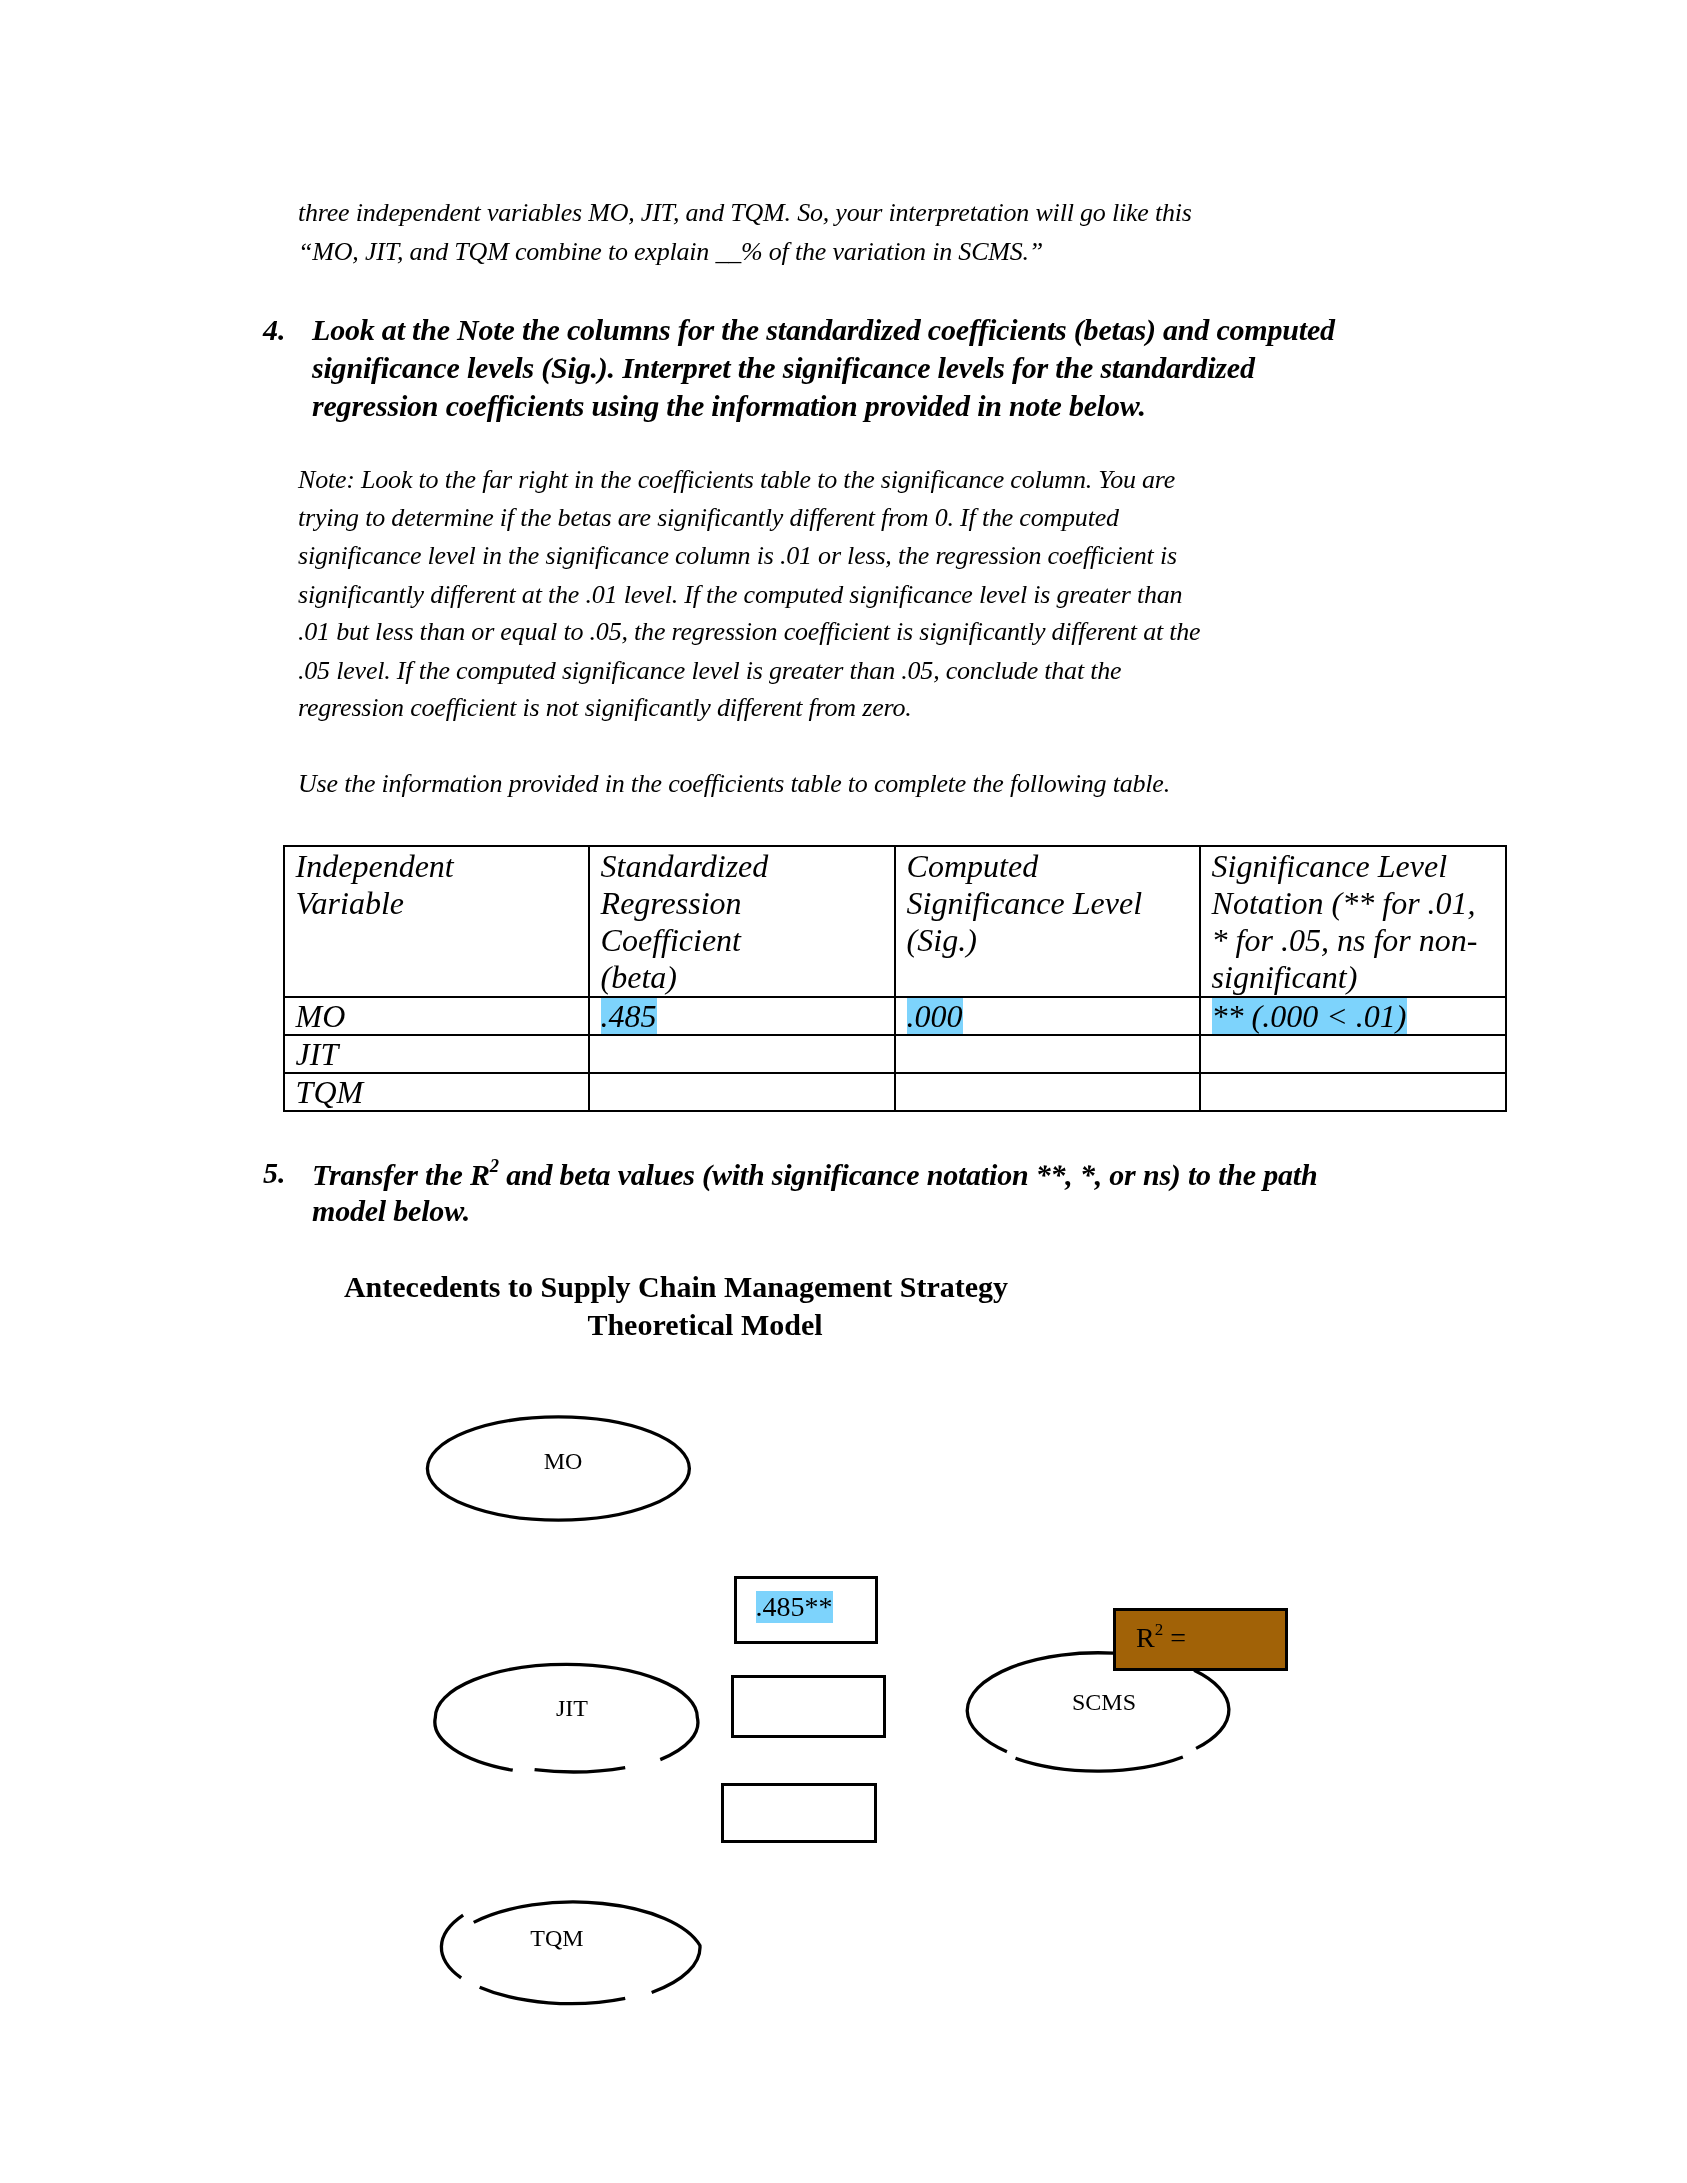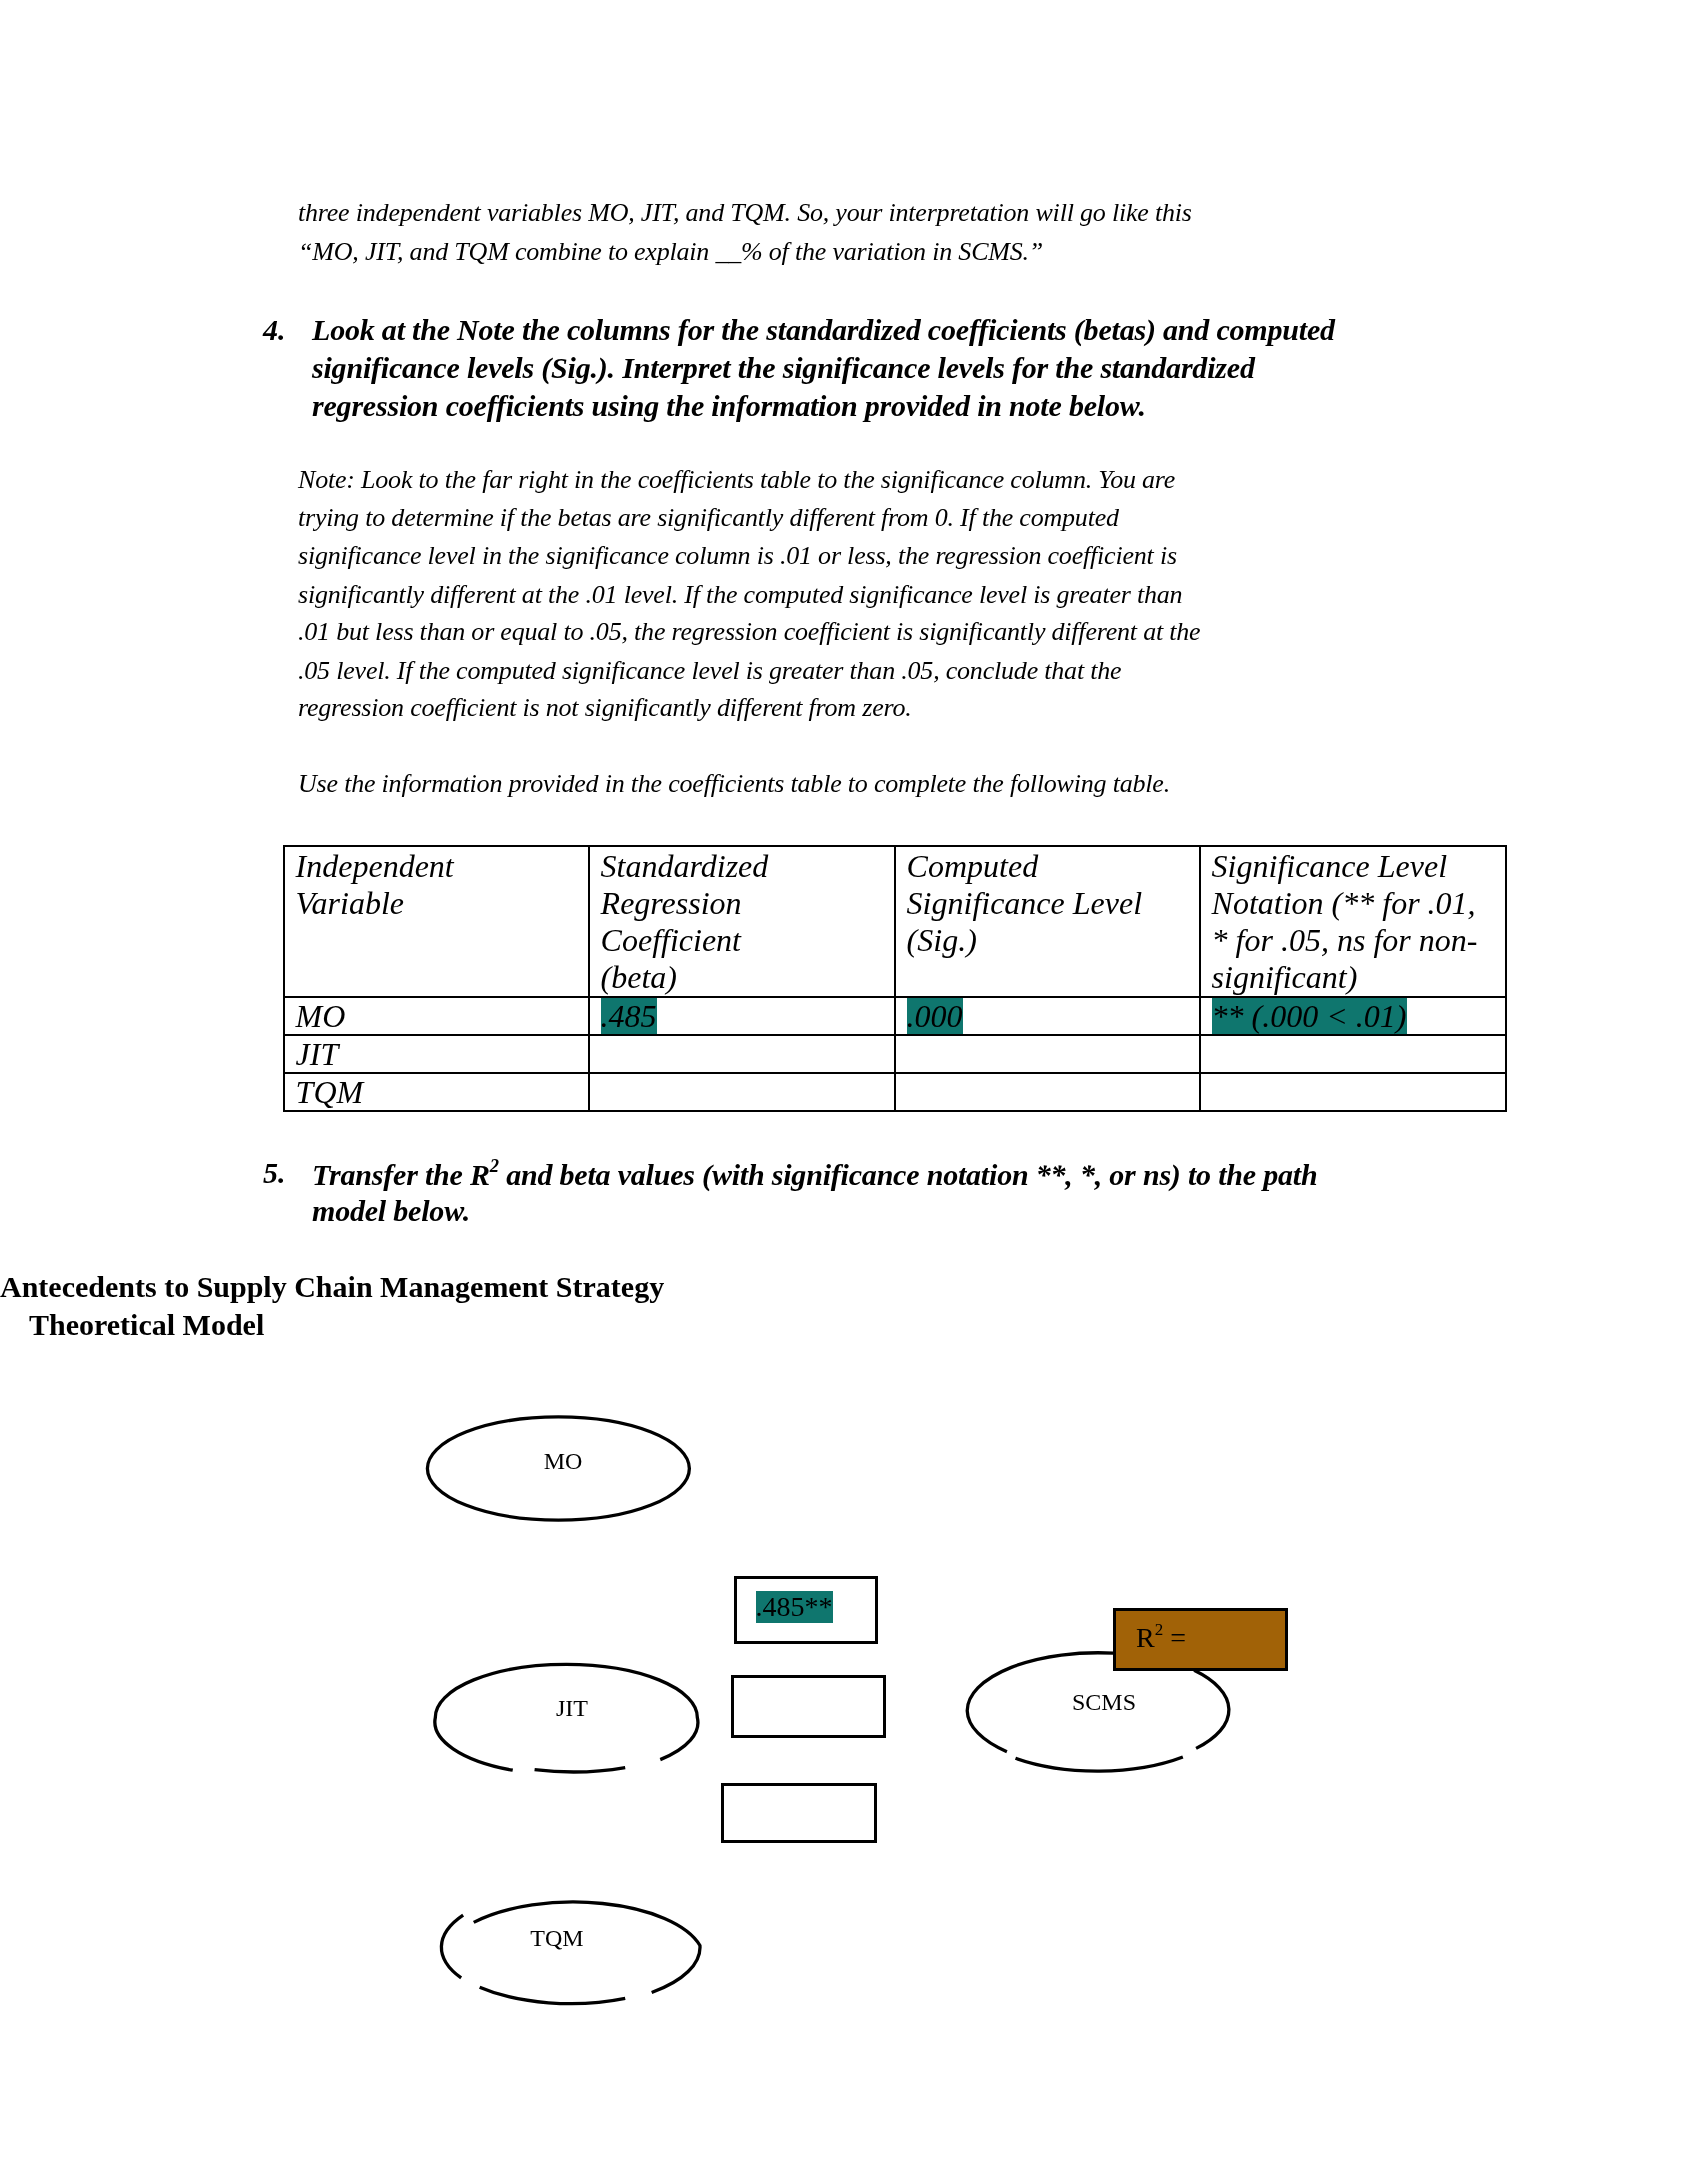--- a/index.html
+++ b/index.html
@@ -5,22 +5,22 @@
   html, body { margin: 0; padding: 0; background: #ffffff; }
   body { width: 1687px; height: 2183px; position: relative; overflow: hidden;
          font-family: "Liberation Serif", "DejaVu Serif", serif; color: #000; }
   .p-line { position: absolute; left: 298px; font-size: 26px; font-style: italic; white-space: nowrap; letter-spacing: -0.2px; }
   .q-num { position: absolute; left: 263px; font-size: 30px; font-weight: bold; font-style: italic; }
   .q-line { position: absolute; left: 312px; font-size: 30px; font-weight: bold; font-style: italic; white-space: nowrap; letter-spacing: -0.2px; }
   table.sig { position: absolute; left: 283px; top: 845px; width: 1223px; border-collapse: collapse; table-layout: fixed; }
   table.sig td { border: 2px solid #000; vertical-align: top; padding: 1.3px 9.3px 0 10.6px; font-size: 32px; font-style: italic; line-height: 37px; }
   table.sig tr.hdr td { height: 148px; }
   table.sig tr.row td { height: 36px; line-height: 36px; padding-top: 0; }
-  .hl { background: #0f766e; font-family: Liberation Serif, serif; }
-  .title { position: absolute; left: 0; width: 1352px; text-align: left; font-size: 30px; font-weight: bold; }
+  .hl { background: #7dd3fc; font-family: Liberation Serif, serif; }
+  .title { position: absolute; left: 0; width: 1352px; text-align: center; font-size: 30px; font-weight: bold; }
   svg.diagram { position: absolute; left: 0; top: 0; width: 1687px; height: 2183px; pointer-events: none; }
   .node-label { position: absolute; font-size: 24px; transform: translate(-50%, -50%); white-space: nowrap; }
   .box { position: absolute; border: 3.3px solid #000; box-sizing: border-box; background: transparent; }
   .box-val { position: absolute; left: 18.5px; top: 12px; font-size: 28px; }
   .r2 { position: absolute; left: 20px; top: 9.3px; font-size: 28px; }
   .r2 sup { font-size: 17px; vertical-align: 12px; }
   .q5 sup { font-size: 18.5px; vertical-align: 13.2px; }
 </style>
 </head>
 <body>

